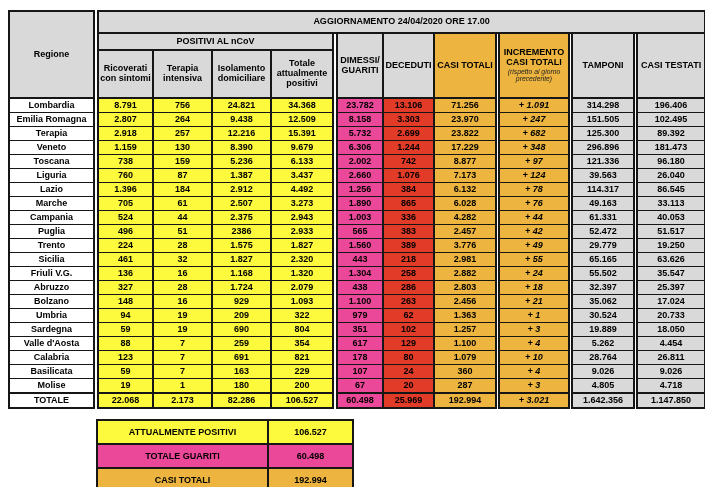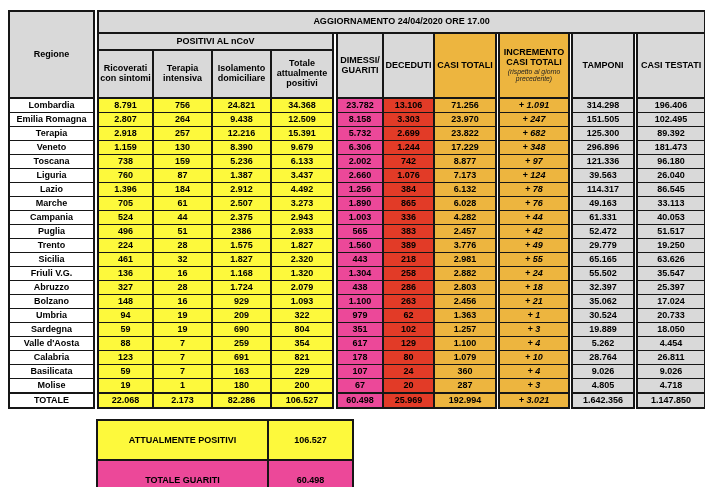--- a/index.html
+++ b/index.html
@@ -66,21 +66,21 @@
   }
 
   table.summary {
     border-collapse: collapse;
     table-layout: fixed;
     margin: 10px 0 0 88px;
   }
   table.summary td {
     border: 2px solid #161616;
     height: 14px;
-    padding: 12px 2px;
+    padding: 4px 2px;
     text-align: center;
     vertical-align: middle;
     font-size: 9px;
     font-weight: bold;
     white-space: nowrap;
   }
 </style>
 </head>
 <body>
 

